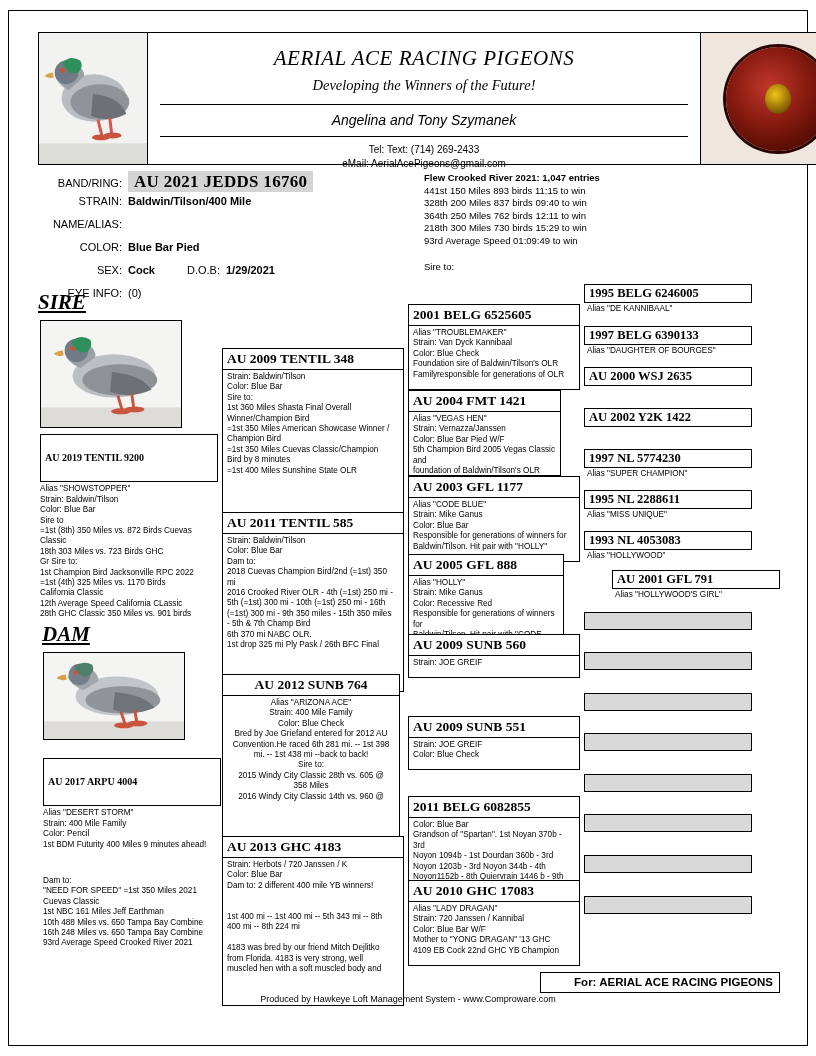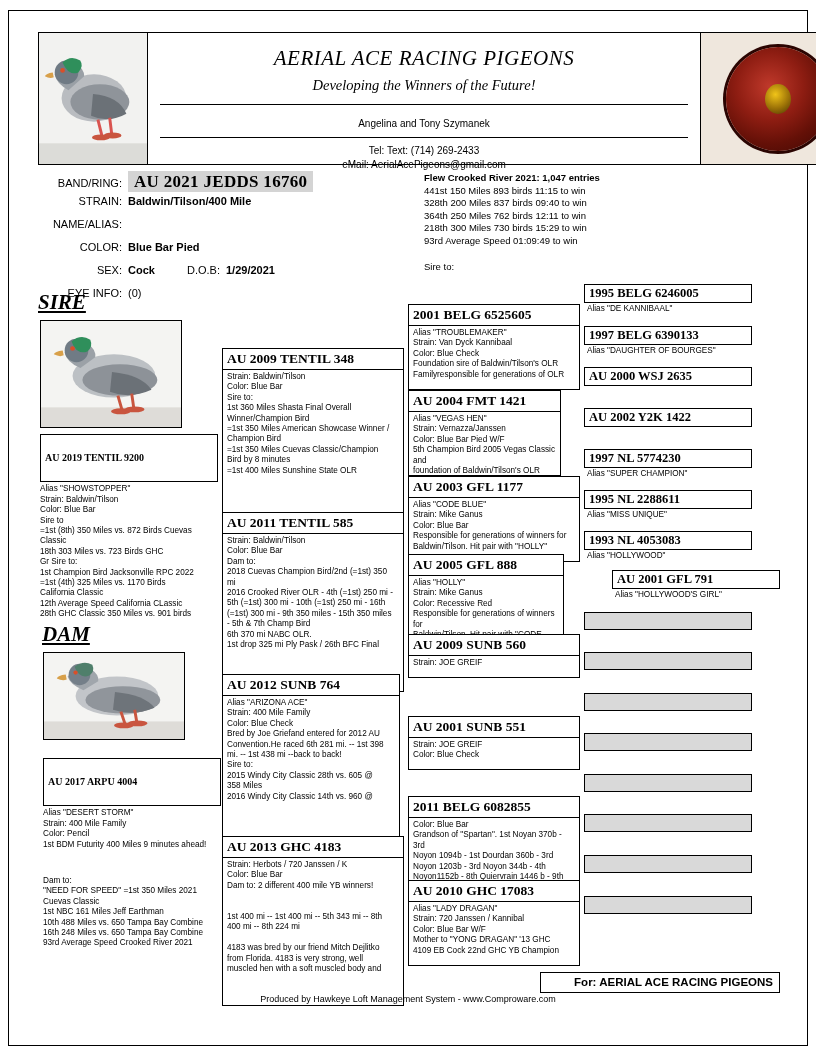--- a/index.html
+++ b/index.html
@@ -20,21 +20,21 @@
     border:1px solid #000;box-sizing:border-box;background:#fff;overflow:hidden;
   }
   .hdr-center{
     position:absolute;left:110px;top:0;width:552px;height:133px;
     border-top:1px solid #000;border-bottom:1px solid #000;box-sizing:border-box;
     text-align:center;
   }
   .hdr-title{font-family:"Liberation Serif",serif;font-weight:normal;font-style:italic;font-size:21px;letter-spacing:.5px;margin-top:13px;}
   .hdr-sub{font-family:"Liberation Serif",serif;font-style:italic;font-size:14.5px;margin-top:6px;}
   .hdr-rule{border-bottom:1px solid #000;margin:10px 12px 0 12px;}
-  .hdr-names{font-family:"Liberation Sans",sans-serif;font-size:10px;margin-top:13px;}
+  .hdr-names{font-family:"Liberation Sans",sans-serif;font-size:14px;margin-top:7px;font-style:italic;}
   .hdr-rule2{border-bottom:1px solid #000;margin:8px 12px 0 12px;}
   .hdr-contact{font-family:"Liberation Sans",sans-serif;font-size:10px;margin-top:6px;line-height:14px;}
   .hdr-eye{
     position:absolute;left:662px;top:0;width:155px;height:133px;
     border:1px solid #000;box-sizing:border-box;background:#fff;overflow:hidden;
   }
 
   
   .eye-wrap{position:absolute;left:0;top:0;width:100%;height:100%;background:#efe7dd;}
   .eye-iris{
@@ -289,21 +289,21 @@
 2018 Cuevas Champion Bird/2nd (=1st) 350
 mi
 2016 Crooked River OLR - 4th (=1st) 250 mi -
 5th (=1st) 300 mi - 10th (=1st) 250 mi - 16th
 (=1st) 300 mi - 9th 350 miles - 15th 350 miles
 - 5th &amp; 7th Champ Bird
 6th 370 mi NABC OLR.
 1st drop 325 mi Ply Pask / 26th BFC Final</div>
   </div>
 
-  <div class="card" style="left:222px;top:674px;width:178px;">
+  <div class="card" style="left:222px;top:674px;width:178px;text-align:center;">
     <div class="hd">AU 2012 SUNB 764</div>
     <div class="bd" style="white-space:pre-line;height:138px;">Alias "ARIZONA ACE"
 Strain: 400 Mile Family
 Color: Blue Check
 Bred by Joe Griefand entered for 2012 AU
 Convention.He raced 6th 281 mi. -- 1st 398
 mi. -- 1st 438 mi --back to back!
 Sire to:
 2015 Windy City Classic 28th vs. 605 @
 358 Miles
@@ -355,21 +355,21 @@
 Responsible for generations of winners for
 Baldwin/Tilson. Hit pair with "CODE</div>
   </div>
 
   <div class="card" style="left:408px;top:634px;width:172px;">
     <div class="hd">AU 2009 SUNB 560</div>
     <div class="bd" style="white-space:pre-line;height:16px;">Strain: JOE GREIF</div>
   </div>
 
   <div class="card" style="left:408px;top:716px;width:172px;">
-    <div class="hd">AU 2001 SUNB 551</div>
+    <div class="hd">AU 2009 SUNB 551</div>
     <div class="bd" style="white-space:pre-line;height:26px;">Strain: JOE GREIF
 Color: Blue Check</div>
   </div>
 
   <div class="card" style="left:408px;top:796px;width:172px;">
     <div class="hd">2011 BELG 6082855</div>
     <div class="bd" style="white-space:pre-line;height:58px;">Color: Blue Bar
 Grandson of "Spartan". 1st Noyan 370b - 3rd
 Noyon 1094b - 1st Dourdan 360b - 3rd
 Noyon 1203b - 3rd Noyon 344b - 4th

